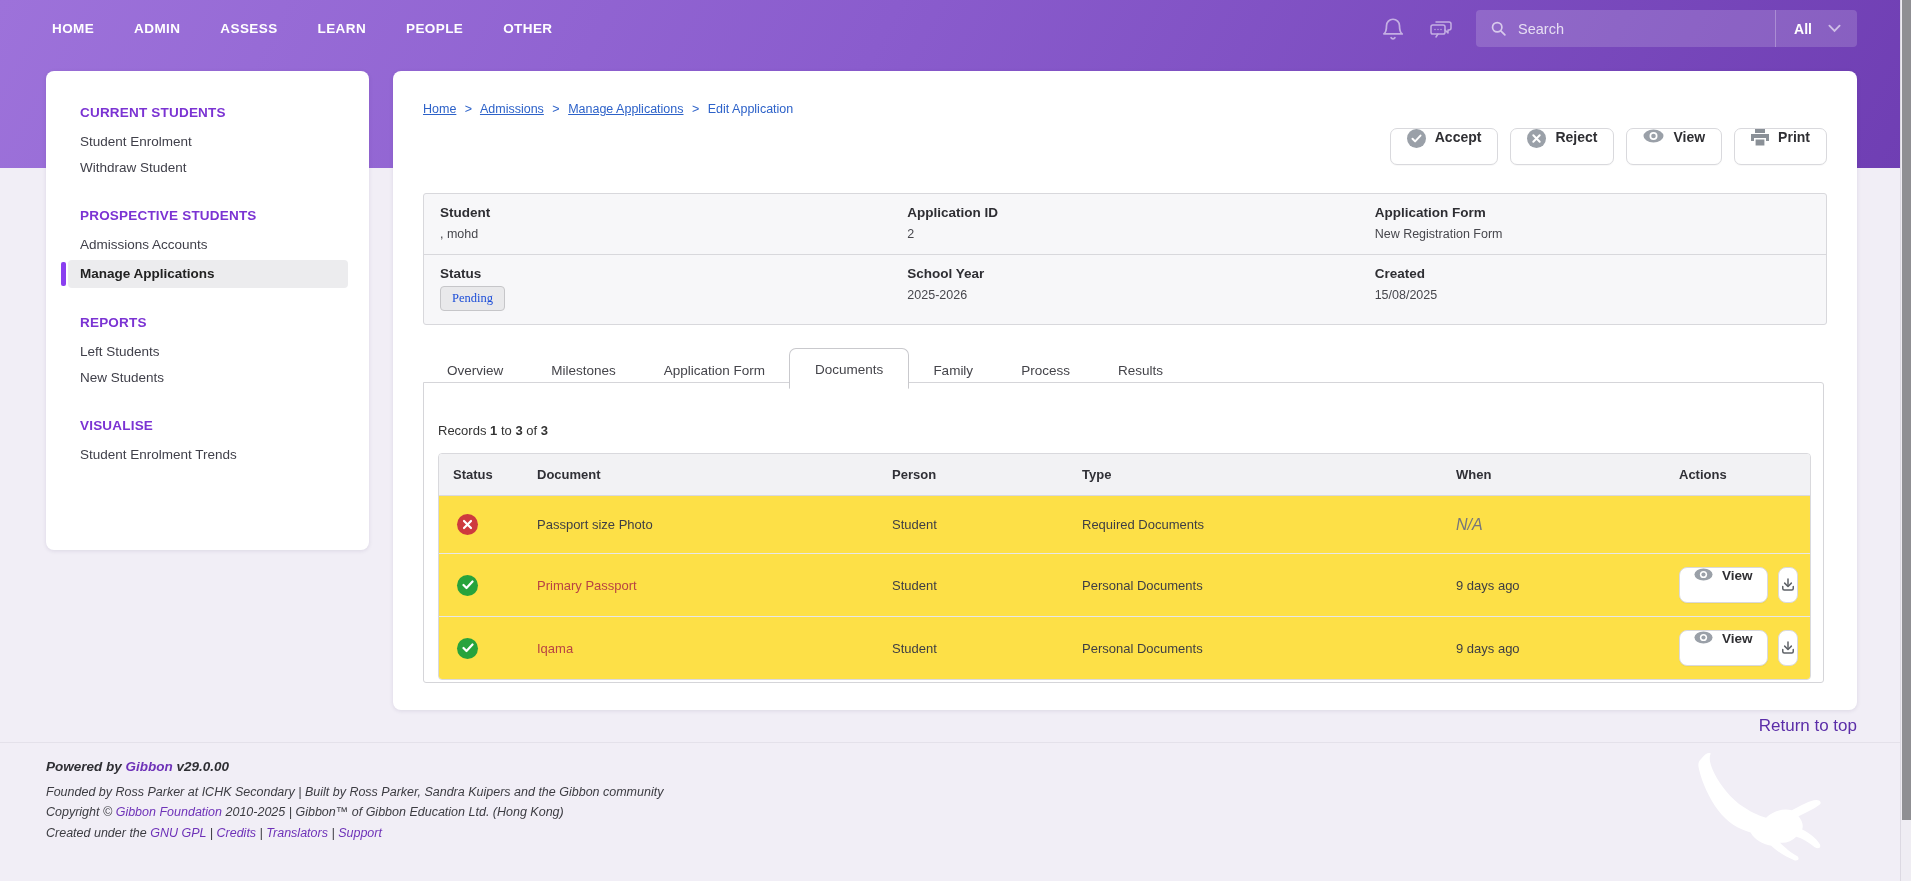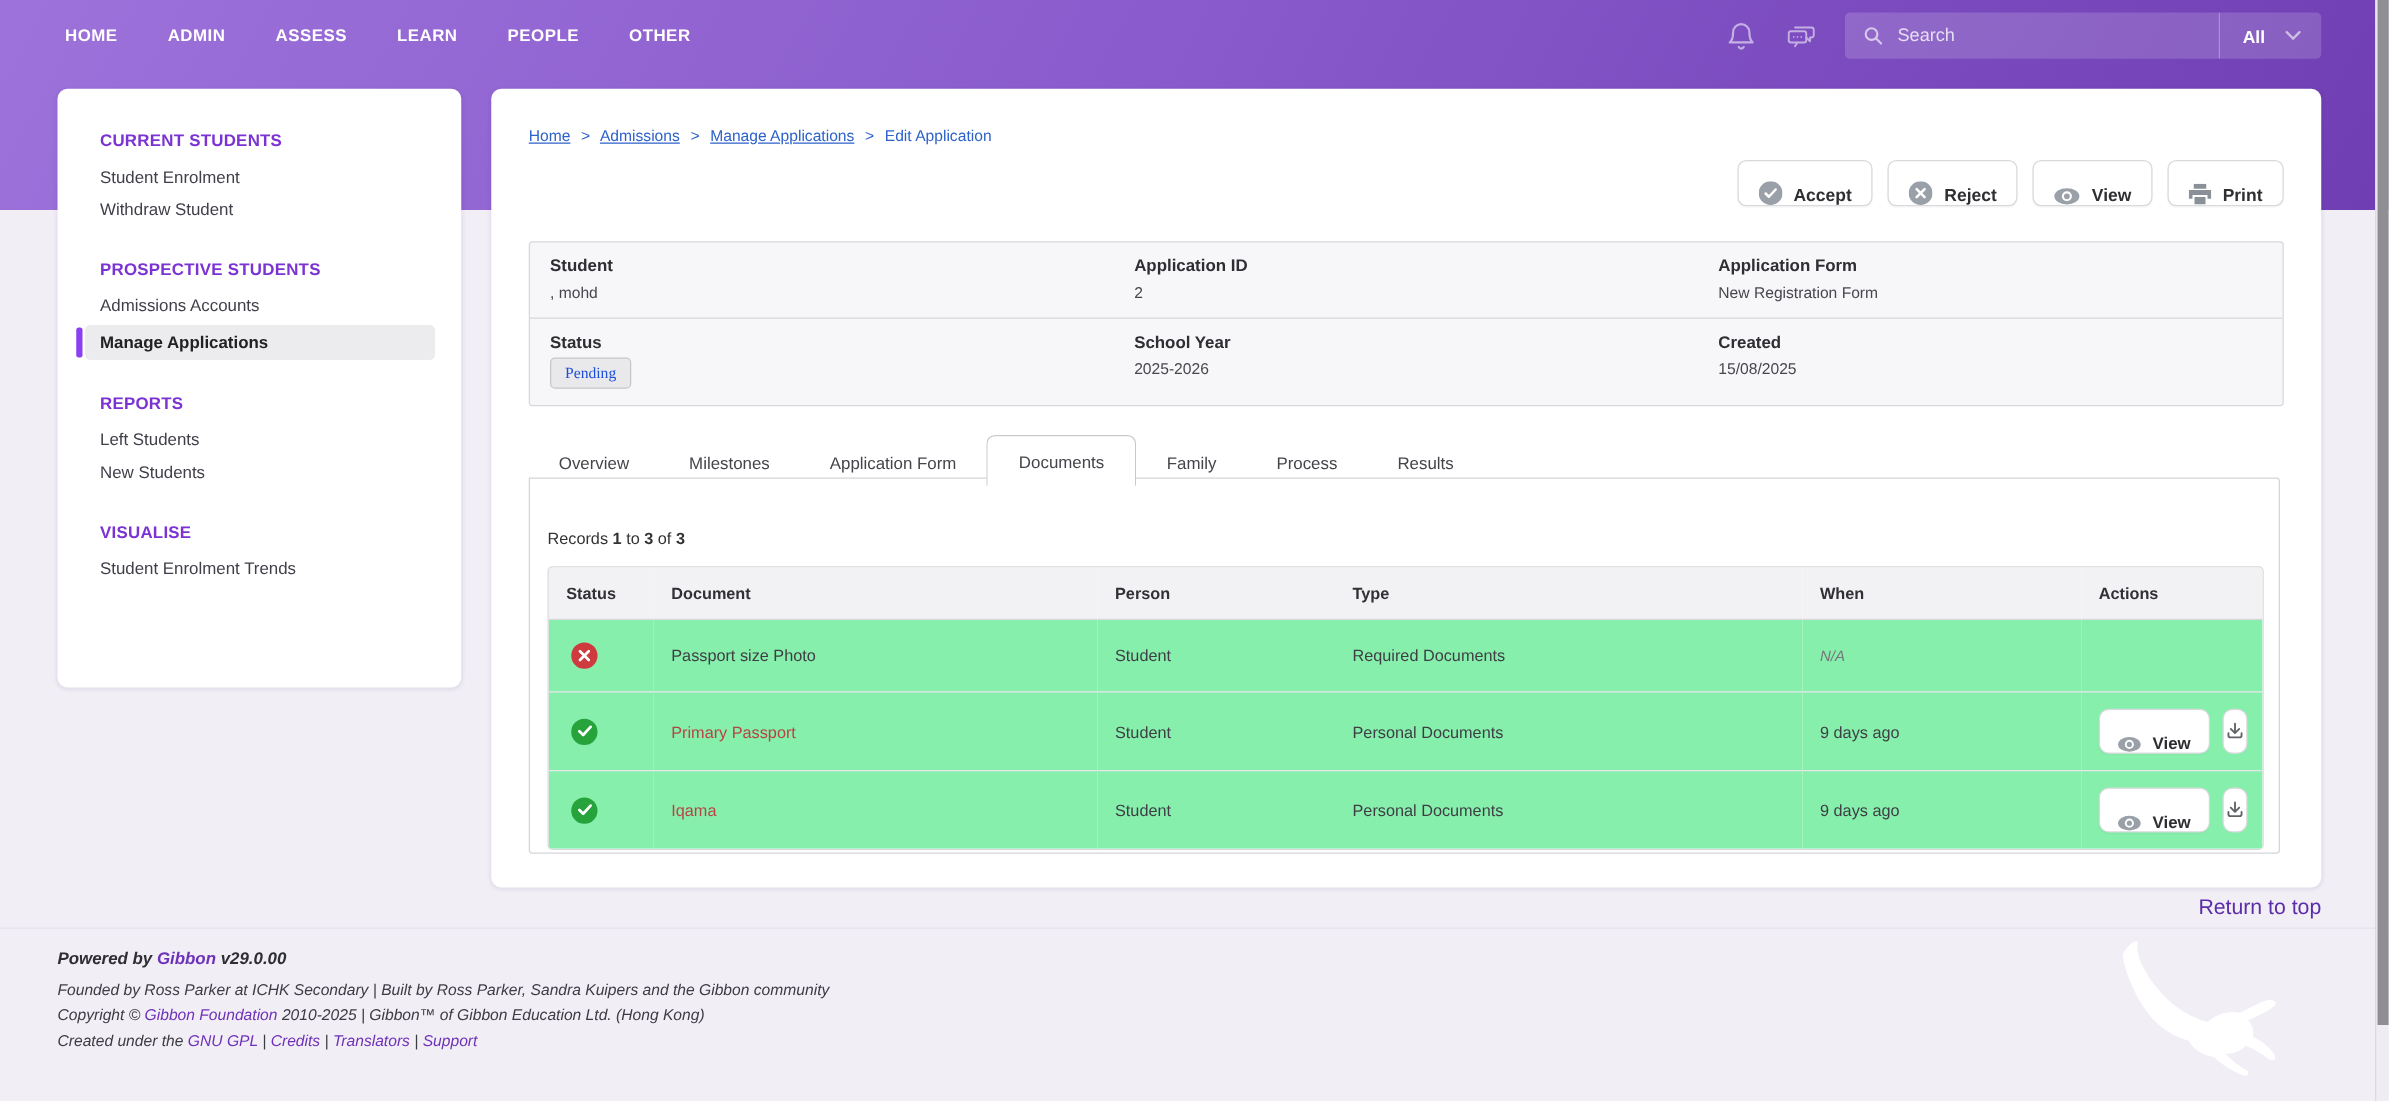--- a/index.html
+++ b/index.html
@@ -67,21 +67,21 @@
   
   .main-card {
     position:absolute; left:393px; top:71px; width:1464px; height:639px;
     background:#fff; border-radius:8px; box-shadow:0 1px 4px rgba(40,20,80,.10);
   }
   .breadcrumb { position:absolute; top:31px; left:30px; font-size:12.5px; color:#2d62c9; }
   .breadcrumb a { color:#2d62c9; text-decoration:underline; cursor:pointer; }
   .breadcrumb .sep { margin:0 5px; text-decoration:none; }
   .actions-row { position:absolute; top:57px; right:30px; display:flex; gap:12px; }
   .btn {
-    display:inline-flex; align-items:flex-end; gap:9px; background:#fff;
+    display:inline-flex; align-items:flex-start; gap:9px; background:#fff;
     border:1px solid #d9d9dd; border-radius:7px; padding:0 16px; height:37px;
     font-size:14px; font-weight:bold; color:#2f2f33; cursor:pointer;
     font-family:"Liberation Sans",sans-serif; box-shadow:0 1px 1px rgba(0,0,0,.03);
   }
   .btn svg { flex:none; }
 
   
   .info-table {
     position:absolute; top:122px; left:30px; right:30px;
     border:1px solid #d8d8dc; border-radius:3px; background:#f7f7f9; overflow:hidden;
@@ -113,30 +113,30 @@
   
   .doc-table {
     position:absolute; top:70px; left:14px; right:14px;
     border-collapse:separate; border-spacing:0; width:calc(100% - 28px);
     border:1px solid #d9d9dd; border-radius:4px; table-layout:fixed; overflow:hidden;
   }
   .doc-table th {
     background:#f2f2f4; text-align:left; font-size:13px; font-weight:bold; color:#303036;
     padding:13px 14px; border-bottom:1px solid #d9d9dd;
   }
-  .doc-table td { font-size:13px; color:#3e3e44; padding:10px 14px; background:#86efac; vertical-align:middle; }
+  .doc-table td { font-size:13px; color:#3e3e44; padding:10px 14px; background:#fde047; vertical-align:middle; }
   .doc-table tr + tr td { border-top:1px solid #e7e7ea; }
   .doc-table td.c-status { padding-left:18px; }
   .doc-table tr.tall td { padding-top:13px; padding-bottom:13px; }
   .doc-table tr.short td { padding-top:18px; padding-bottom:18px; }
   .status-dot { width:21px; height:21px; border-radius:50%; display:flex; align-items:center; justify-content:center; }
   .status-dot.rejected { background:#ce3a3e; }
   .status-dot.approved { background:#27a33c; }
   .doc-link { color:#b84343; cursor:pointer; }
-  .when-na { font-style:italic; color:#76767c; font-size:12px; }
+  .when-na { font-style:italic; color:#76767c; font-size:16px; }
   .cell-actions { display:flex; gap:10px; justify-content:flex-start; align-items:center; }
   .btn.table-view { height:36px; padding:0 14px; border-radius:8px; font-size:13.5px; }
   .icon-btn {
     width:40px; height:36px; background:#fff; border:1px solid #d9d9dd; border-radius:8px;
     display:flex; align-items:center; justify-content:center; cursor:pointer;
   }
 
   
   .return-top { position:absolute; top:716px; right:54px; font-size:17px; color:#5b2da8; cursor:pointer; }
   .footer-divider { position:absolute; top:742px; left:0; width:100%; border-top:1px solid #e4e1ea; }

